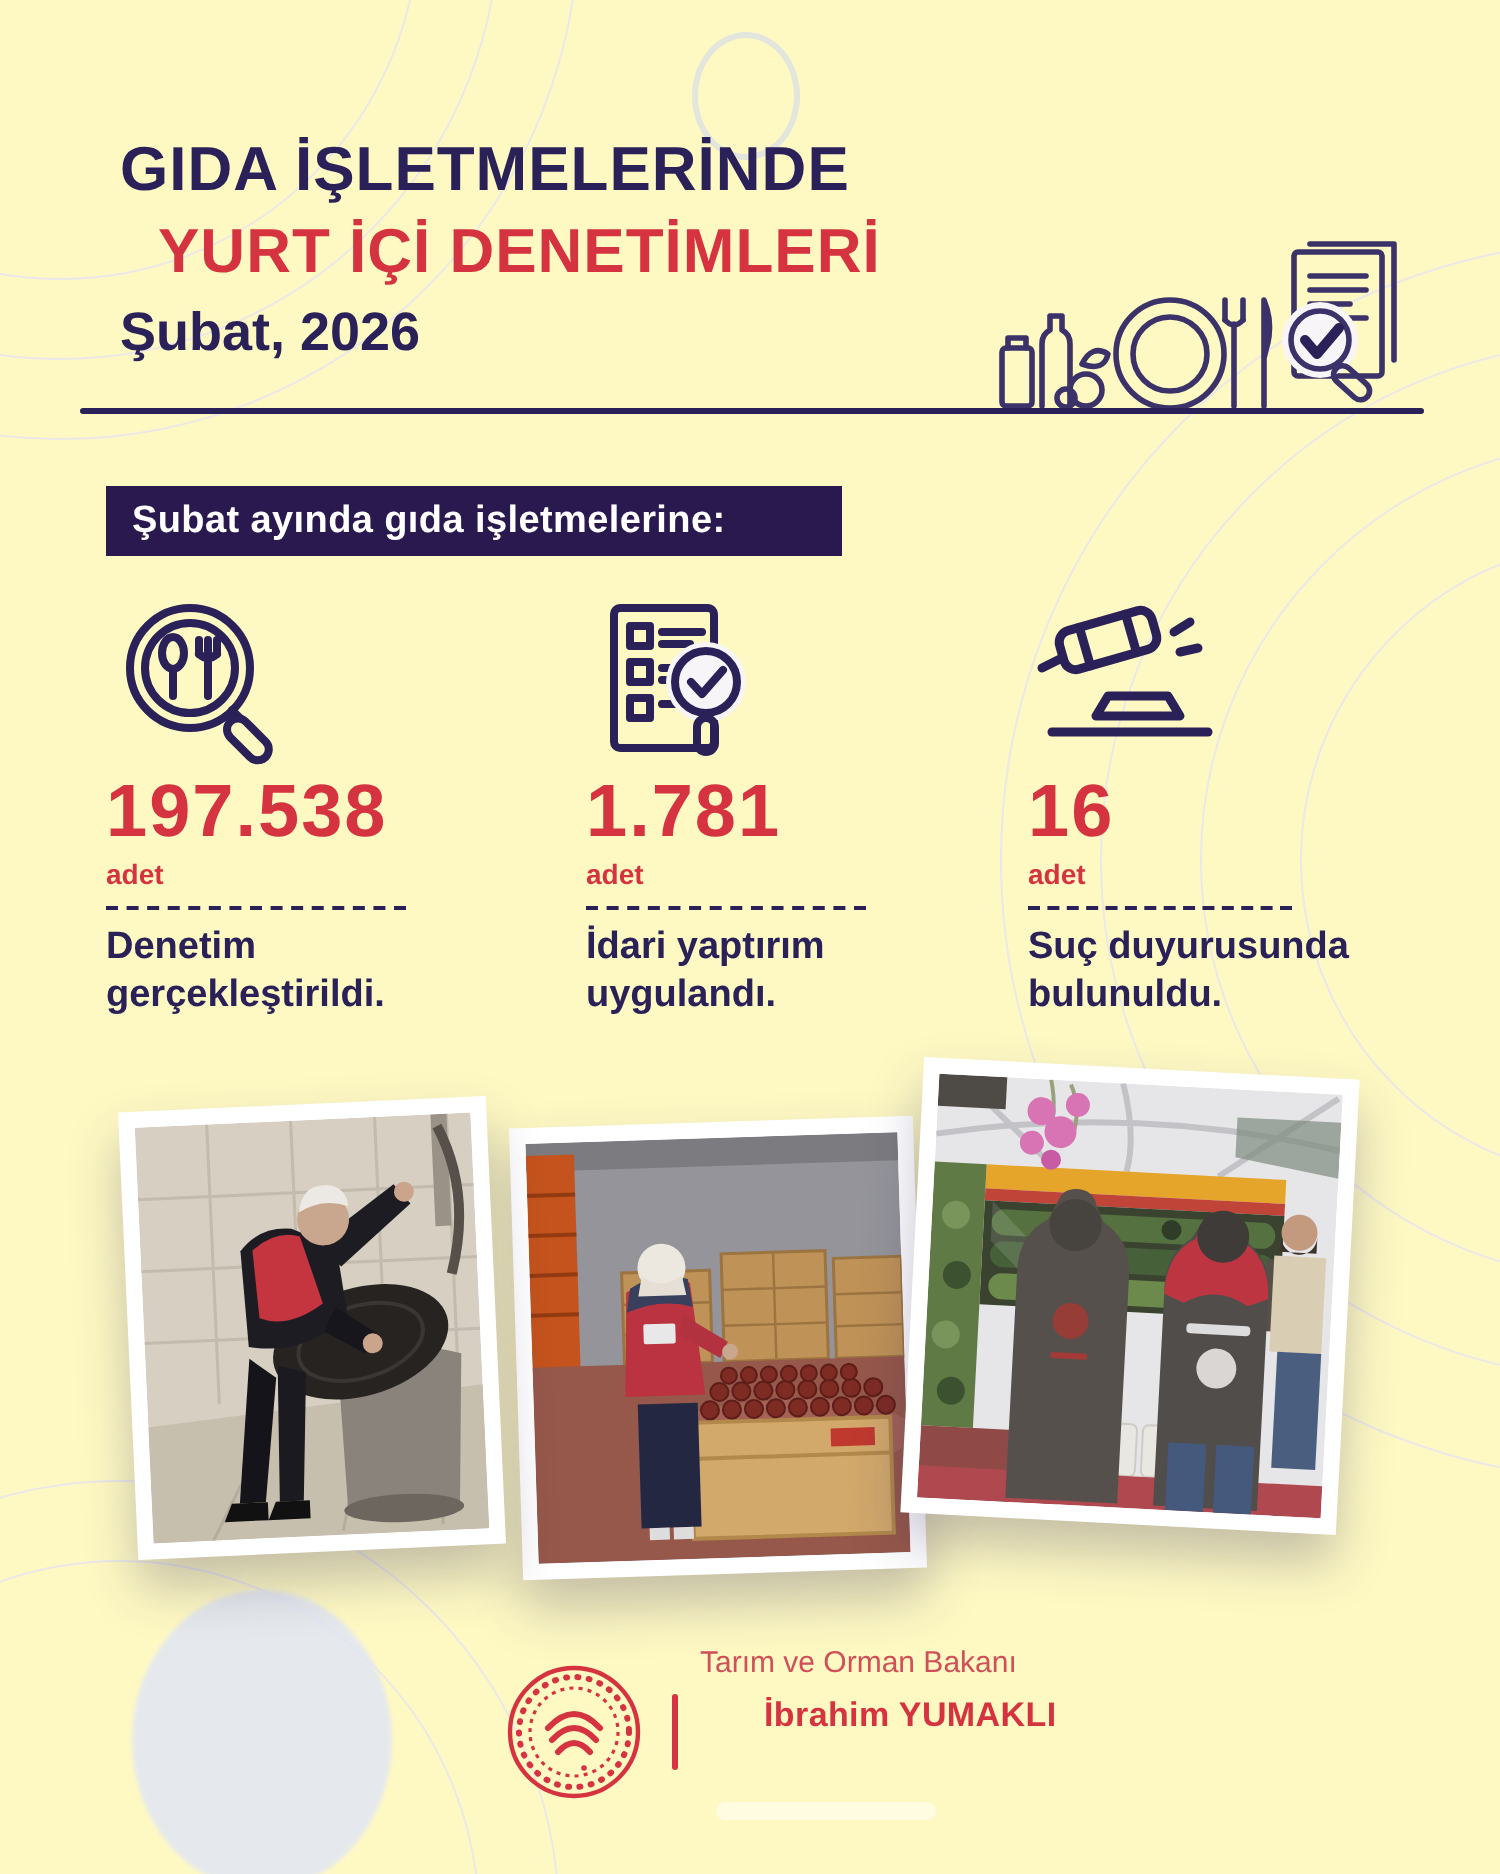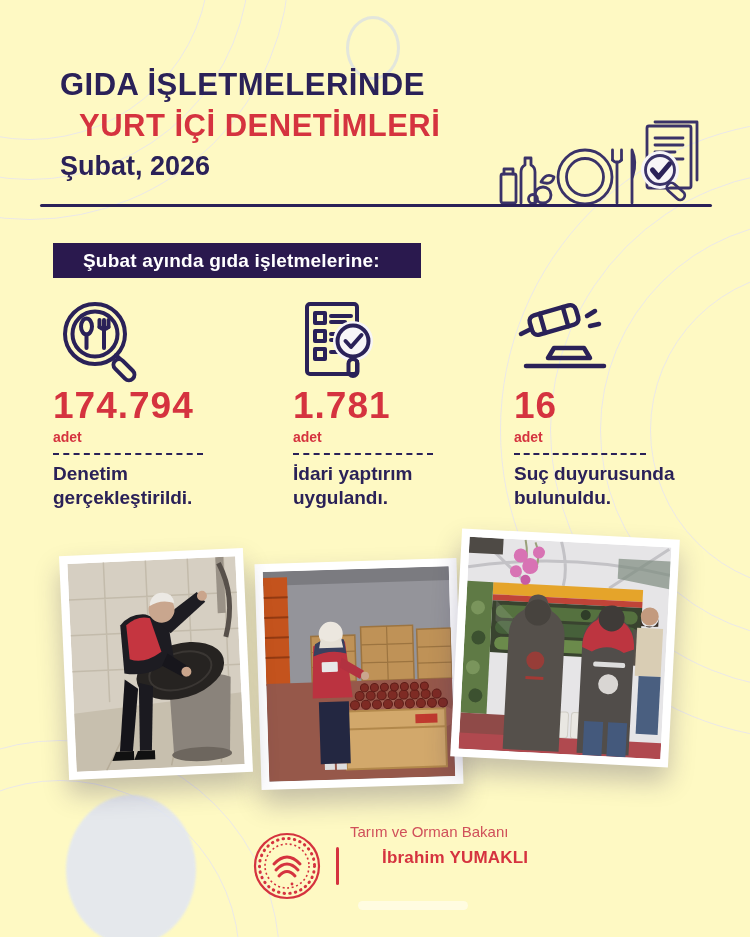--- a/index.html
+++ b/index.html
@@ -28,21 +28,21 @@
   .title { position:absolute; left:60px; top:64px; white-space:nowrap; }
   .title .t1 { font-size:31px; font-weight:800; color:#2a2158; letter-spacing:.5px; line-height:41px; }
   .title .t2 { font-size:31px; font-weight:800; color:#d5333f; letter-spacing:.5px; line-height:41px;margin-left:19px; }
   .title .t3 { font-size:27px; font-weight:800; color:#2a2158; margin-top:5px; }
   .header-icons { position:absolute; left:497px; top:112px; }
   .divider { position:absolute; left:40px; top:204px; width:672px; height:3px;
     background:#2a2158; border-radius:2px; }
   
   .banner { position:absolute; left:53px; top:243px; width:368px; height:35px;
     background:#2a194e; color:#ffffff; font-size:19px; font-weight:700;
-    line-height:35px; padding-left:30px; letter-spacing:.2px; }
+    line-height:35px; padding-left:13px; letter-spacing:.2px; }
   
   .stat { position:absolute; top:290px; width:225px; }
   .stat.s1 { left:53px; } .stat.s2 { left:293px; } .stat.s3 { left:514px; }
   .icon-box { height:96px; display:flex; align-items:flex-end; }
   .value { font-size:37px; font-weight:800; color:#d5333f; letter-spacing:1px; line-height:40px; }
   .unit  { font-size:14px; font-weight:800; color:#d5333f; margin-top:3px; }
   .dash  { border-top:2px dashed #2a2158; width:150px; margin-top:8px; }
   .s2 .dash { width:140px; } .s3 .dash { width:132px; }
   .slabel { font-size:19px; font-weight:600; color:#2a2158; margin-top:7px;
     line-height:24px; width:178px; }
@@ -141,21 +141,21 @@
           <line x1="46.5" y1="24" x2="46.5" y2="31"></line>
           <line x1="51" y1="24" x2="51" y2="31"></line>
           <line x1="55.5" y1="24" x2="55.5" y2="31"></line>
           <path d="M46.5 31 q4.5 4 9 0"></path>
           <line x1="51" y1="33" x2="51" y2="52"></line>
           <line x1="63" y1="59" x2="67" y2="63"></line>
           <rect x="66" y="61" width="25" height="11" rx="5.5" transform="rotate(45 66 61)"></rect>
         </g>
       </svg>
     </div>
-    <div class="value">174.794</div>
+    <div class="value">197.538</div>
     <div class="unit">adet</div>
     <div class="dash"></div>
     <div class="slabel">Denetim gerçekleştirildi.</div>
   </div>
 
   <div class="stat s2">
     <div class="icon-box">
       <svg width="90" height="90" viewBox="0 0 90 90">
         <g fill="none" stroke="#2a2158" stroke-width="4" stroke-linecap="round" stroke-linejoin="round">
           <rect x="14" y="8" width="50" height="70" rx="3"></rect>

